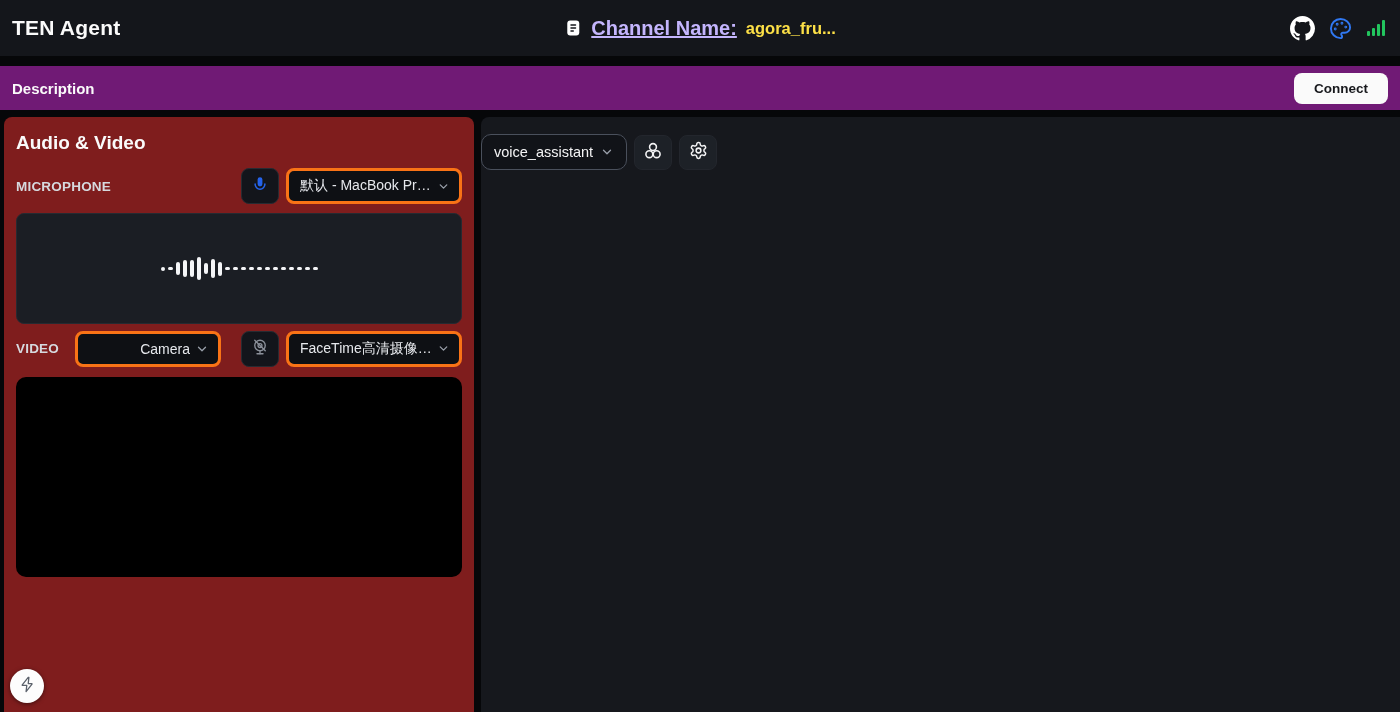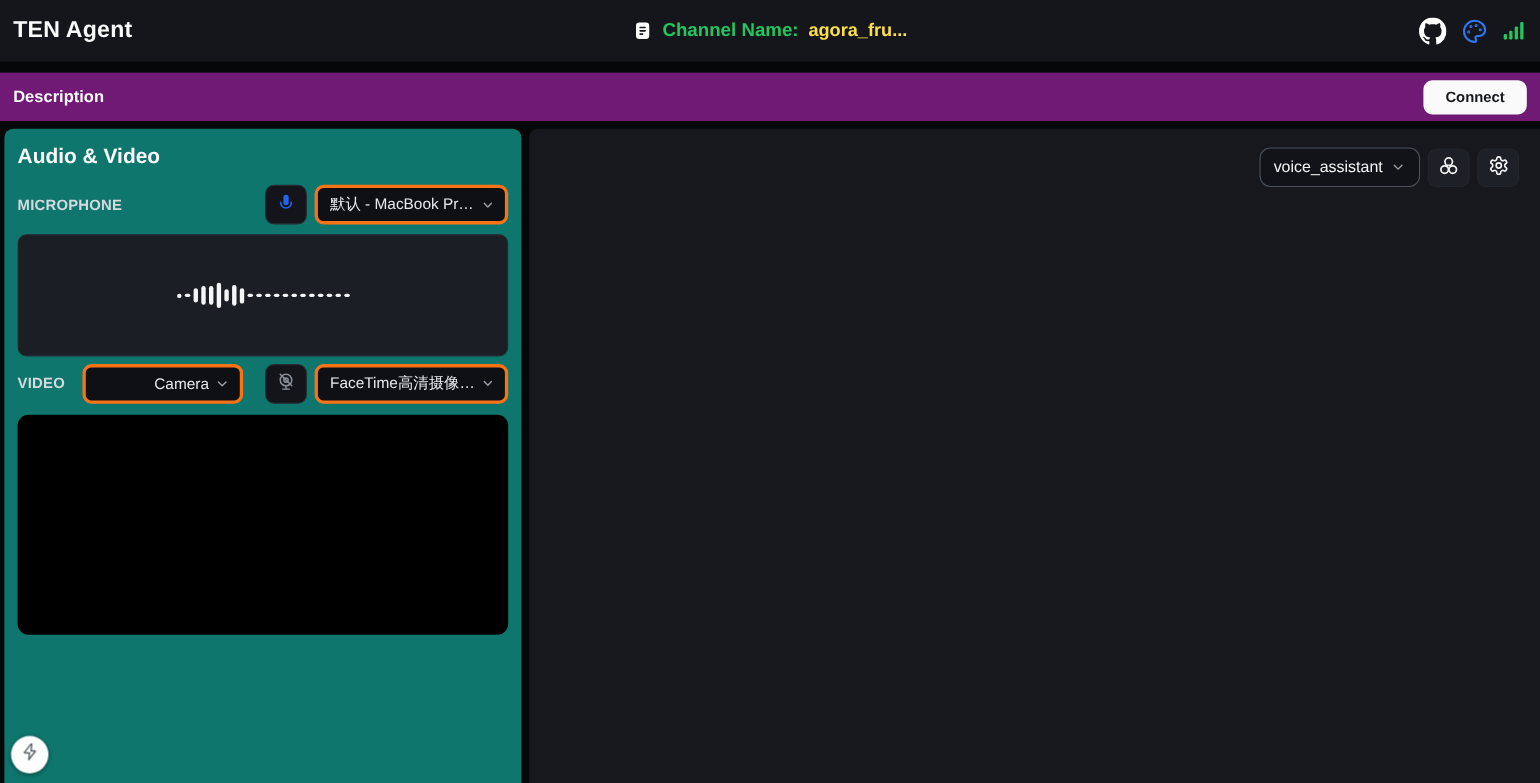--- a/index.html
+++ b/index.html
@@ -14,42 +14,42 @@
   
   .app-header {
     position:relative; height:56px; background:#14161b;
     display:flex; align-items:center; padding:0 14px 0 12px;
   }
   .app-title { font-size:21px; font-weight:bold; letter-spacing:.2px;text-align:right; }
   .channel-group {
     position:absolute; left:50%; top:0; height:56px; transform:translateX(-50%);
     display:flex; align-items:center; gap:9px;
   }
-  .channel-label { font-size:17px; font-weight:bold; color:#22c55e; }
+  .channel-label { font-size:20px; font-weight:bold; color:#c4b5fd;text-decoration:underline; }
   .channel-value { font-size:16.5px; font-weight:bold; color:#fde047; }
   .header-icons { margin-left:auto; display:flex; align-items:center; gap:14px; }
   .hicon { display:flex; align-items:center; justify-content:center; cursor:pointer; }
 
   
   .desc-bar {
     margin-top:10px; height:44px; background:#701a75;
     display:flex; align-items:center; padding:0 12px;
   }
   .desc-label { font-size:15px; font-weight:bold; margin-right:12px; }
   .desc-text { font-size:13.5px; color:#9ba1aa; }
   .connect-btn {
     margin-left:auto; width:94px; height:31px; background:#fafafa; color:#17181c;
     border:none; border-radius:8px; font-size:13.5px; font-weight:600;
     font-family:"Liberation Sans", sans-serif; cursor:pointer;
   }
 
   
   .main { display:flex; gap:7px; margin-top:7px; height:595px; padding-left:4px; }
   .left-panel {
-    width:470px; flex:0 0 470px; background:#0f766e;
+    width:470px; flex:0 0 470px; background:#7f1d1d;
     border-radius:8px 8px 0 0; overflow:hidden;
   }
   .right-panel {
     flex:1; background:#16181d; border-radius:8px 0 0 0;
     padding:17px 19px 0 0;
   }
 
   .lp-heading { font-size:19px; font-weight:bold; padding:15px 12px 13px; }
 
   
@@ -99,21 +99,21 @@
   .waveform { display:flex; align-items:center; gap:3px; }
   .waveform .wbar { background:#f4f5f7; border-radius:2px; flex:0 0 auto; }
 
   
   .video-row { margin-top:7px; height:35px; }
   .video-box {
     margin:11px 12px 0; height:200px; border-radius:10px; background:#000;
   }
 
   
-  .rp-toolbar { display:flex; justify-content:flex-end; align-items:center; gap:7px; }
+  .rp-toolbar { display:flex; justify-content:flex-start; align-items:center; gap:7px; }
   .graph-select {
     height:36px; border:1px solid #4a505c; border-radius:10px; background:#111318;
     display:flex; align-items:center; gap:7px; padding:0 12px;
     font-size:14.5px; color:#f4f4f5; cursor:pointer;
   }
   .rp-icon-btn {
     width:38px; height:35px; border-radius:8px; background:#1d2127; border:1px solid #23262d;
     display:flex; align-items:center; justify-content:center; cursor:pointer;
   }
 

